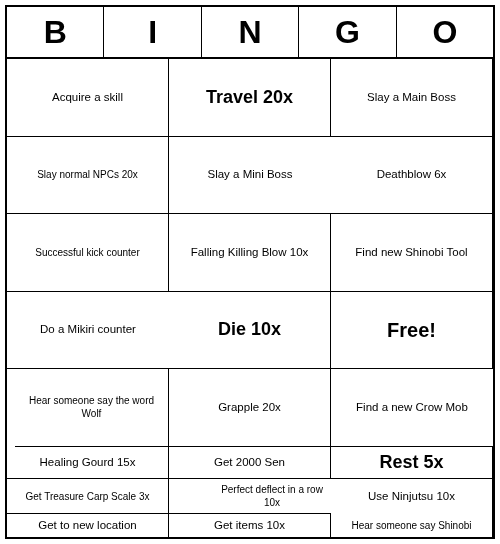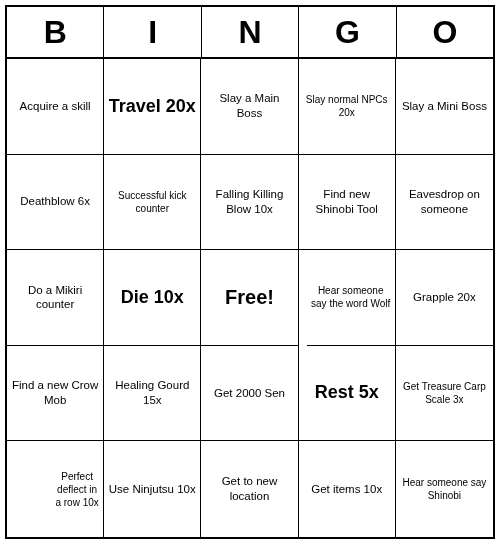--- a/index.html
+++ b/index.html
@@ -32,21 +32,21 @@
       justify-content: center;
       font-size: 32px;
       font-weight: bold;
       border-right: 1px solid #000;
     }
     .bingo-letter:last-child {
       border-right: none;
     }
     .bingo-grid {
       display: grid;
-      grid-template-columns: repeat(5, 1fr);
+      grid-template-columns: repeat(3, 1fr);
       grid-template-rows: repeat(5, 1fr);
       flex: 1;
     }
     .bingo-cell {
       border-right: 1px solid #000;
       border-bottom: 1px solid #000;
       display: flex;
       align-items: center;
       justify-content: center;
       text-align: center;
@@ -84,21 +84,20 @@
   <div class="bingo-grid">
   <div class="bingo-cell">Acquire a skill</div>
       <div class="bingo-cell large-text">Travel 20x</div>
       <div class="bingo-cell">Slay a Main Boss</div>
       <div class="bingo-cell" style="font-size: 10px;">Slay normal NPCs 20x</div>
       <div class="bingo-cell">Slay a Mini Boss</div>
       <div class="bingo-cell">Deathblow 6x</div>
       <div class="bingo-cell" style="font-size: 10px;">Successful kick counter</div>
       <div class="bingo-cell">Falling Killing Blow 10x</div>
       <div class="bingo-cell">Find new Shinobi Tool</div>
-      <div class="bingo-cell">Eavesdrop on someone</div>
       <div class="bingo-cell">Do a Mikiri counter</div>
       <div class="bingo-cell large-text">Die 10x</div>
       <div class="bingo-cell free">Free!</div>
       <div class="bingo-cell" style="font-size: 10px; margin-left: 8px;">Hear someone say the word Wolf</div>
       <div class="bingo-cell">Grapple 20x</div>
       <div class="bingo-cell">Find a new Crow Mob</div>
       <div class="bingo-cell">Healing Gourd 15x</div>
       <div class="bingo-cell">Get 2000 Sen</div>
       <div class="bingo-cell large-text">Rest 5x</div>
       <div class="bingo-cell" style="font-size: 10px;">Get Treasure Carp Scale 3x</div>

